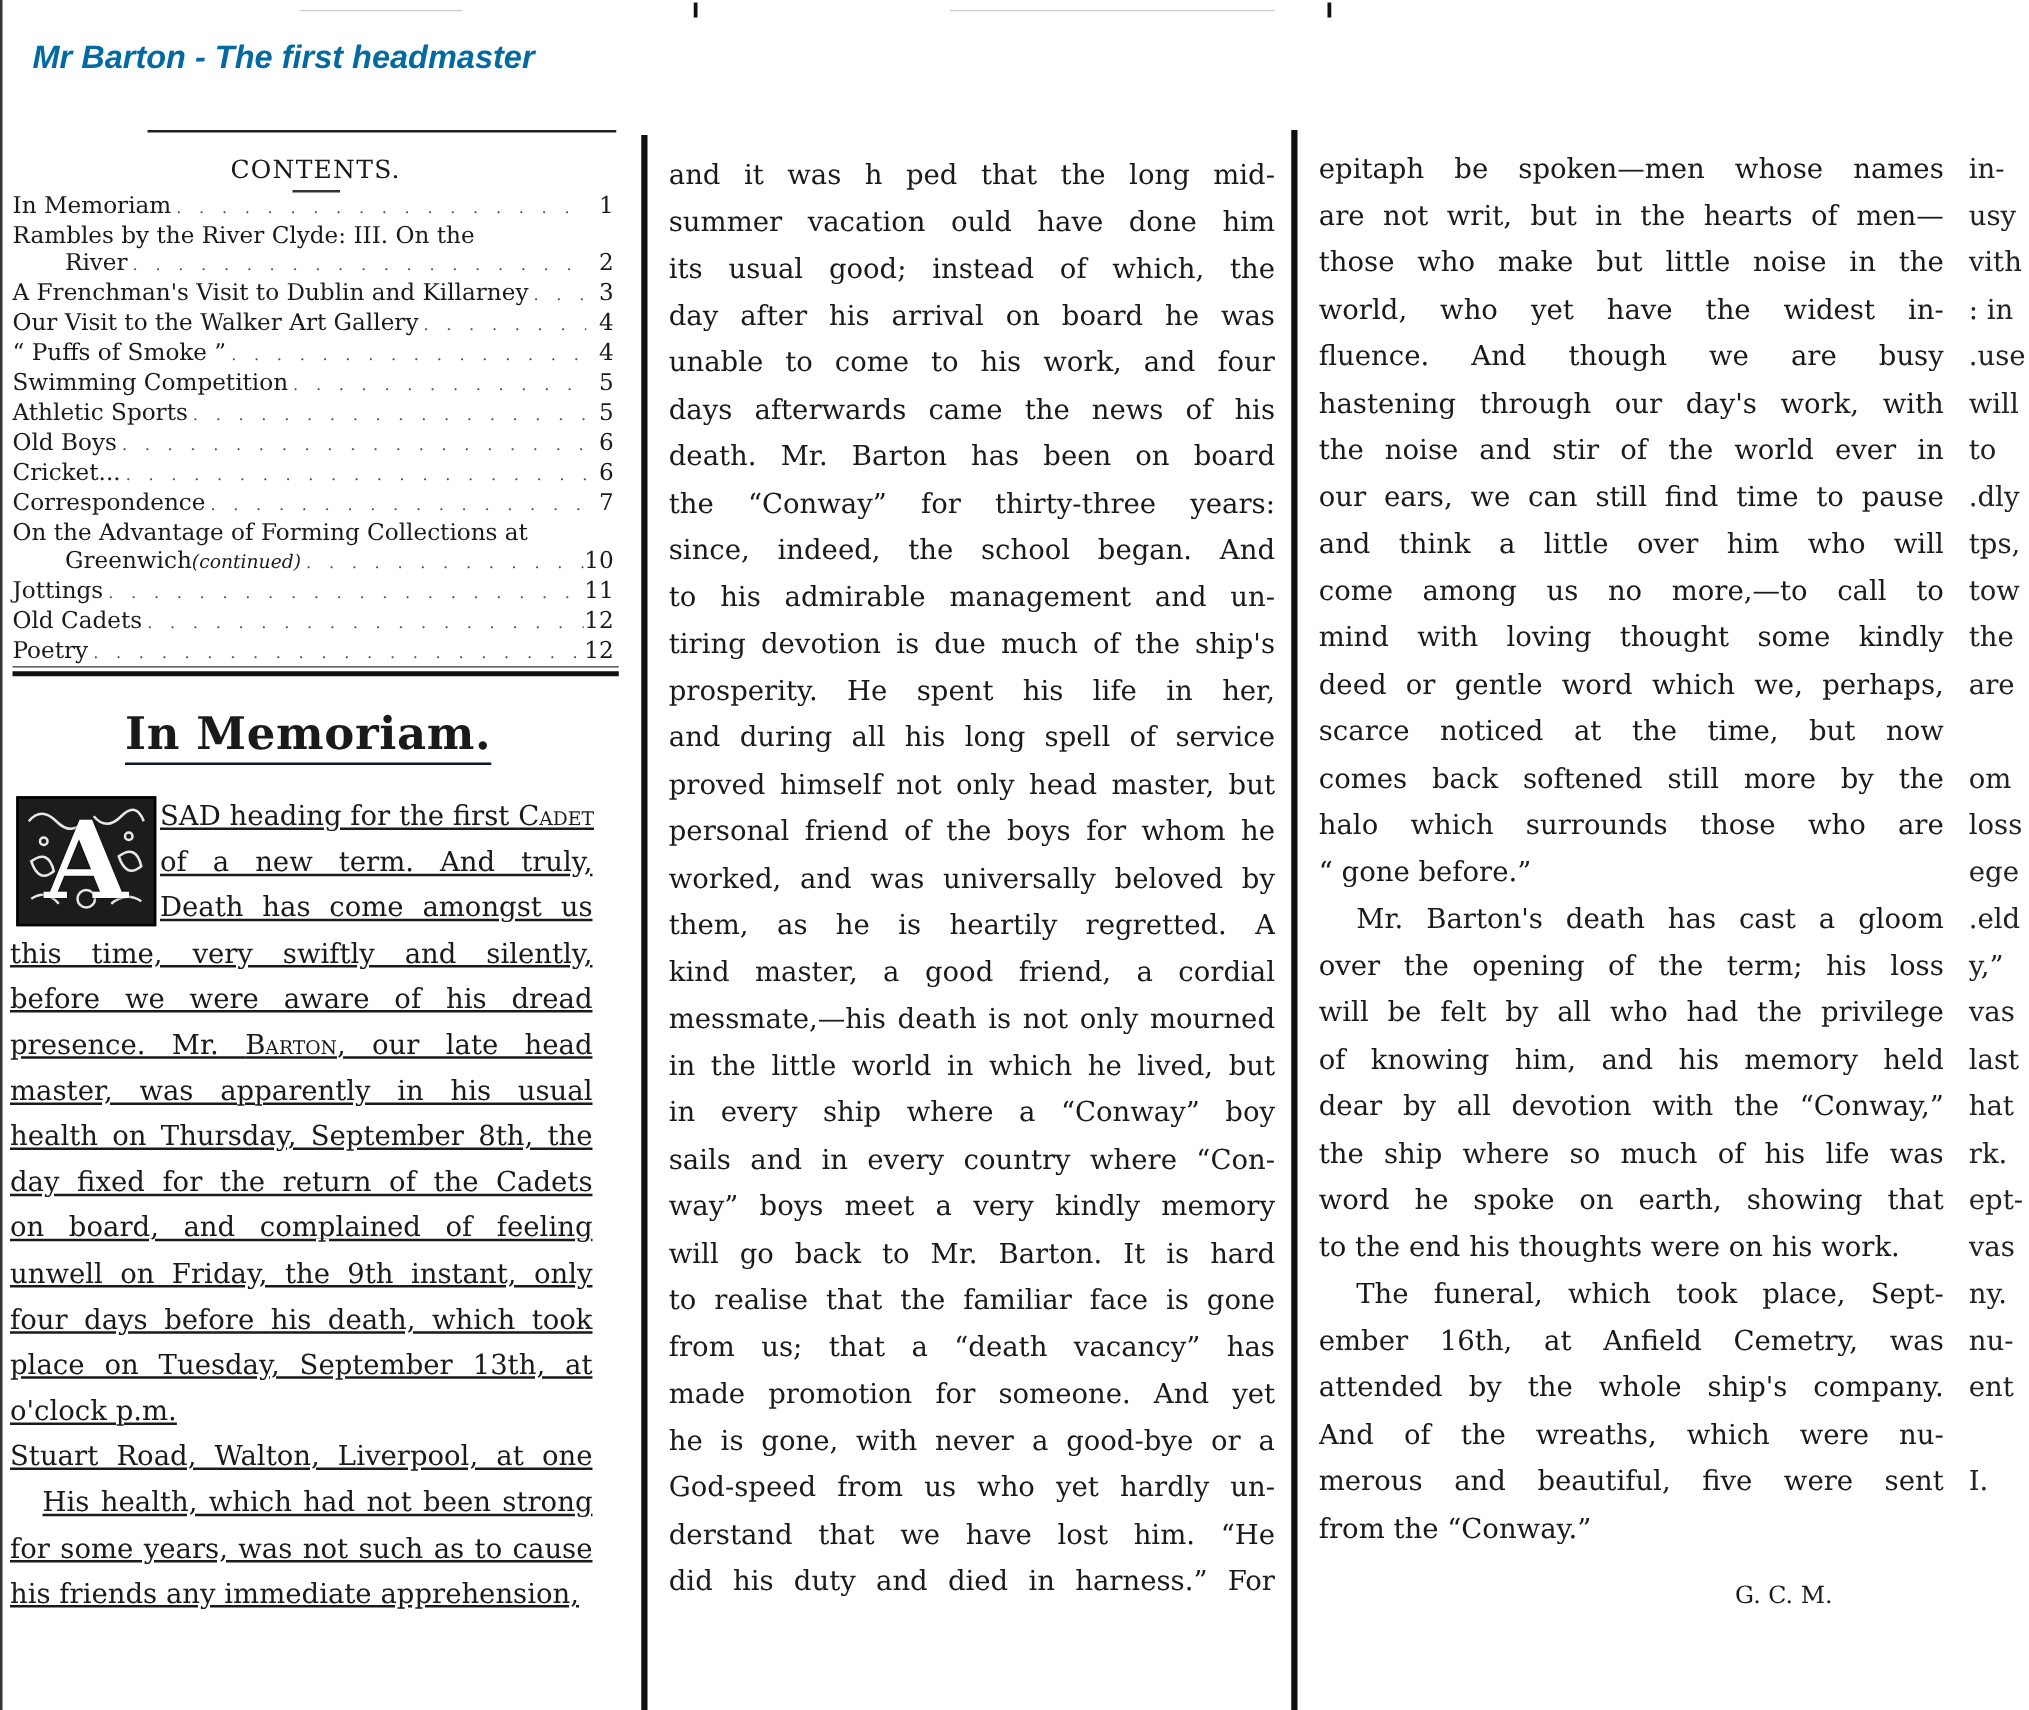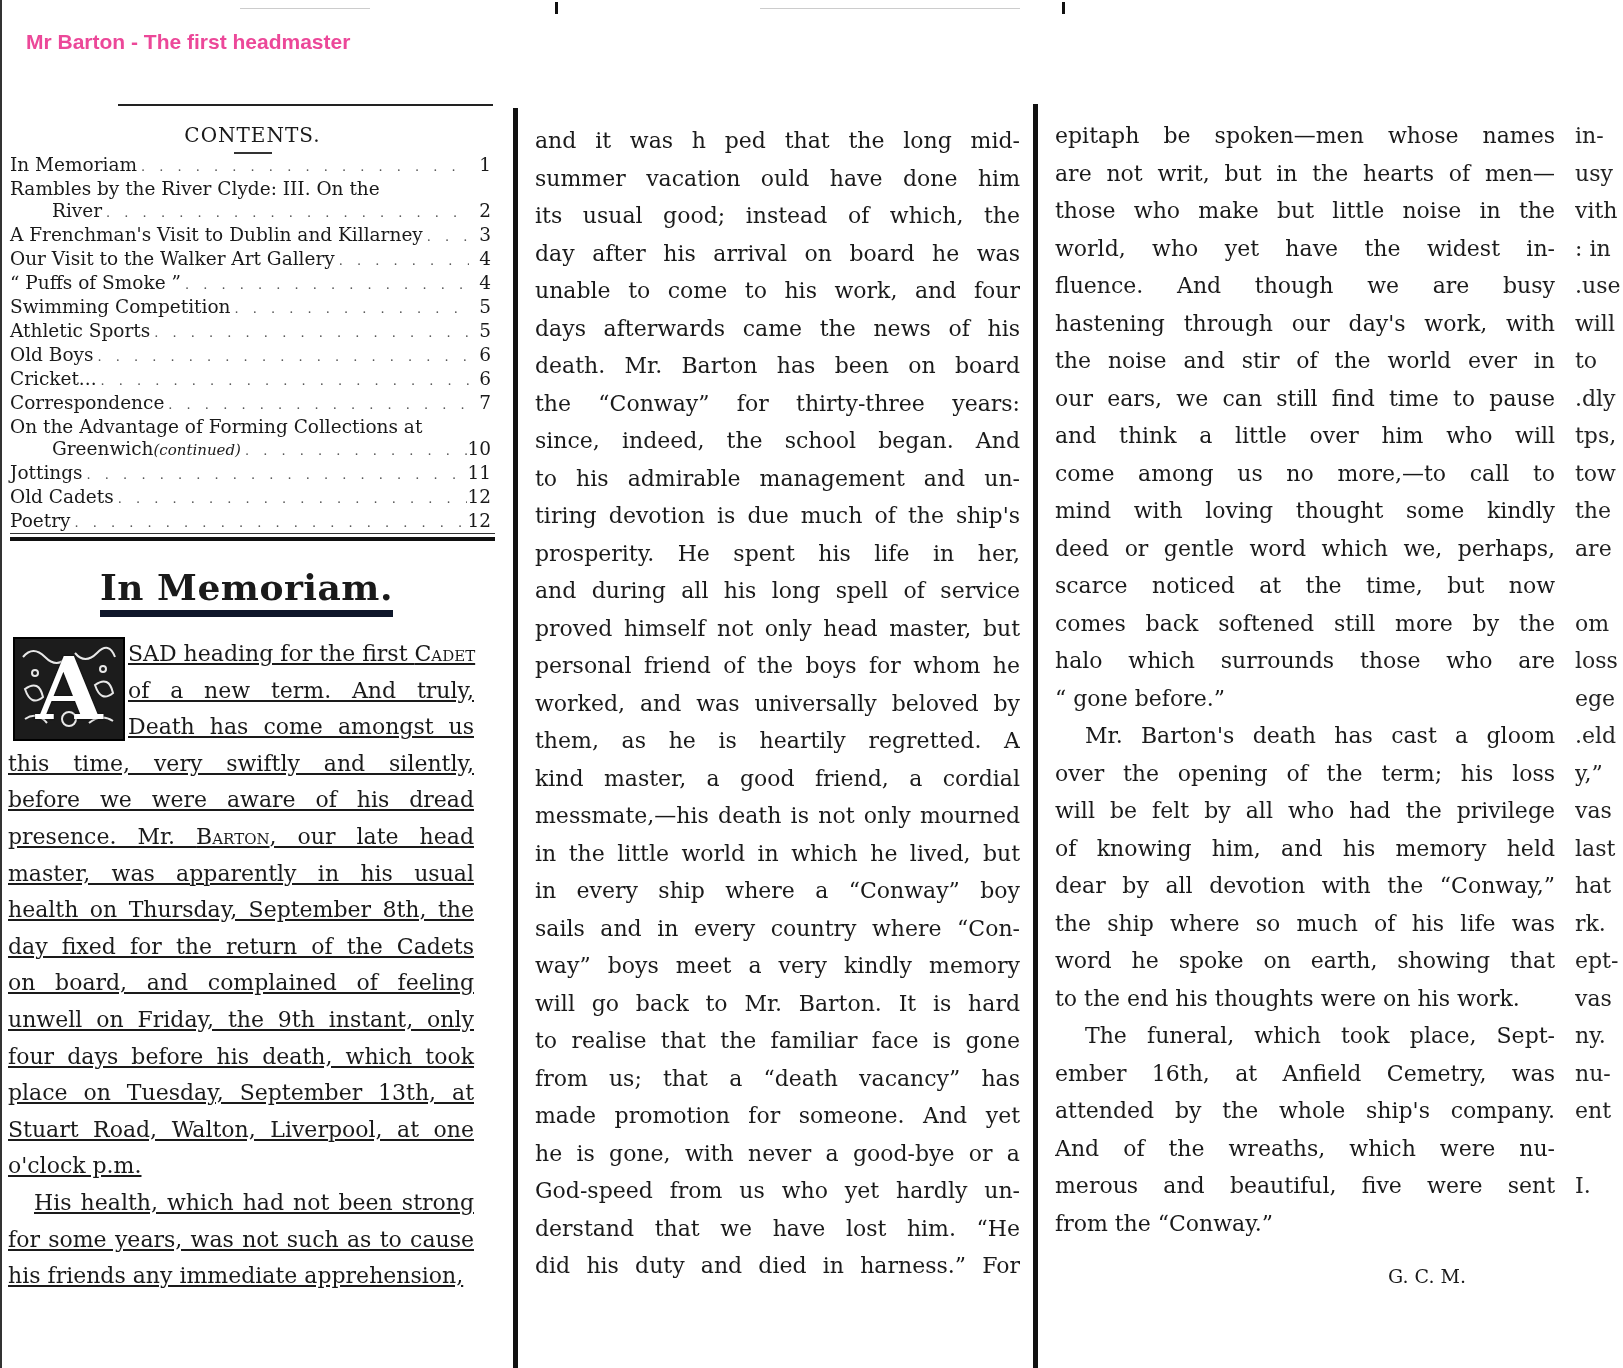--- a/index.html
+++ b/index.html
@@ -15,22 +15,22 @@
       font-family: "DejaVu Serif", "Liberation Serif", serif;
       color: #1a1a1a;
     }
     .page-left-border {
       position: absolute; left: 0; top: 0; width: 2px; height: 1368px;
       background: #333;
     }
     .caption {
       position: absolute; left: 26px; top: 30px;
       font-family: "Liberation Sans", sans-serif;
-      font-weight: bold; 
-      font-size: 21px; color: #ec4899;
+      font-weight: bold; font-style: italic;
+      font-size: 26px; color: #0369a1;
     }
     .top-rule-faint {
       position: absolute; top: 8px; height: 1px; background: #ccc;
     }
     .top-tick {
       position: absolute; top: 2px; width: 3px; height: 12px; background: #111;
     }
     .caption-rule {
       position: absolute; left: 118px; top: 104px; width: 375px; height: 2px;
       background: #222;
@@ -94,21 +94,21 @@
     }
     .double-rule .thin { height: 1px; background: #333; }
     .double-rule .thick { height: 4px; background: #111; margin-top: 3px; }
 
     .memoriam-heading {
       position: absolute; left: 0; width: 493px; top: 566px;
       text-align: center; font-size: 36px; font-weight: bold;
       font-family: "DejaVu Serif", serif; letter-spacing: 0.5px;
     }
     .memoriam-heading span {
-      display: inline-block; border-bottom: 7px solid #0f172a; padding-bottom: 2px;
+      display: inline-block; border-bottom: 2px solid #0f172a; padding-bottom: 2px;
     }
 
     .drop-cap {
       position: absolute; left: 13px; top: 637px; width: 108px; height: 100px;
       background: #1c1c1c; border: 2px solid #000;
       display: flex; align-items: center; justify-content: center;
       overflow: hidden;
     }
     .drop-cap svg { position: absolute; left: 0; top: 0; }
     .drop-cap .letter {
@@ -269,22 +269,22 @@
     <span class="line">this time, very swiftly and silently,</span>
     <span class="line">before we were aware of his dread</span>
     <span class="line">presence.  Mr. <span class="sc">Barton</span>, our late head</span>
     <span class="line">master, was apparently in his usual</span>
     <span class="line">health on Thursday, September 8th, the</span>
     <span class="line">day fixed for the return of the Cadets</span>
     <span class="line">on board, and complained of feeling</span>
     <span class="line">unwell on Friday, the 9th instant, only</span>
     <span class="line">four days before his death, which took</span>
     <span class="line">place on Tuesday, September 13th, at</span>
+    <span class="line last">o'clock p.m.</span>
     <span class="line">Stuart Road, Walton, Liverpool, at one</span>
-    <span class="line last">o'clock p.m.</span>
     <span class="line indent">His health, which had not been strong</span>
     <span class="line">for some years, was not such as to cause</span>
     <span class="line last">his friends any immediate apprehension,</span>
   </div>
 
 <div class="col col2" id="col2">
     <span class="line">and it was h ped that the long mid-</span>
     <span class="line">summer vacation  ould have done him</span>
     <span class="line">its usual good; instead of which, the</span>
     <span class="line">day after his arrival on board he was</span>

